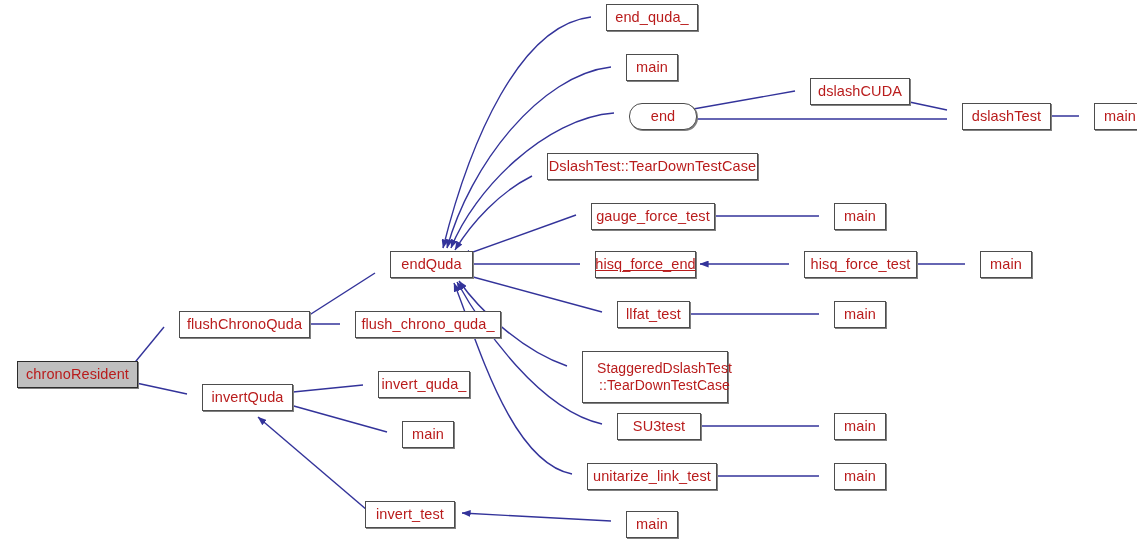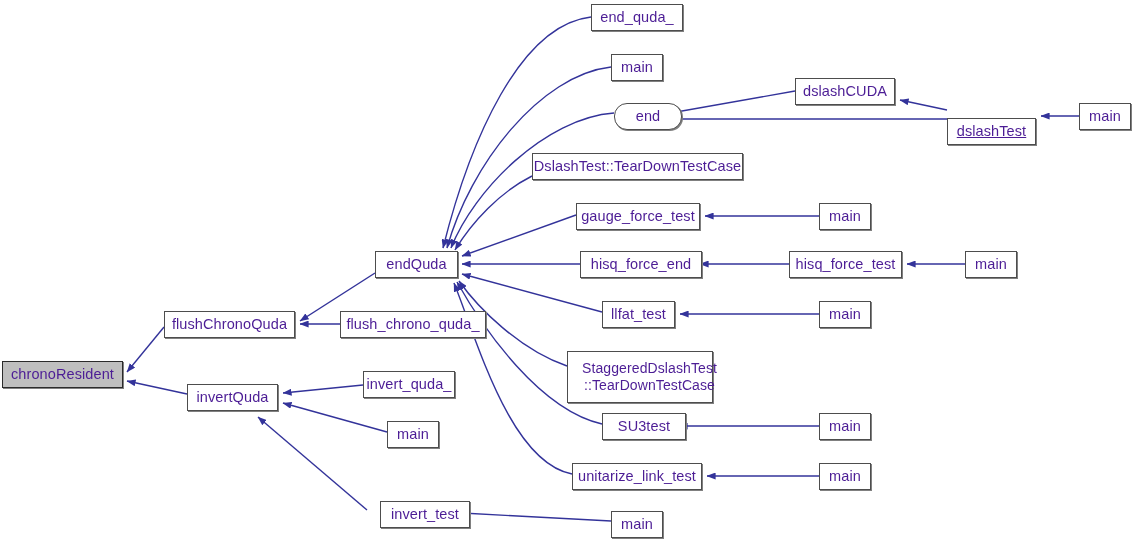--- a/index.html
+++ b/index.html
@@ -22,31 +22,32 @@
     top: 0;
     width: 1137px;
     height: 543px;
     pointer-events: none;
   }
   .node {
     position: absolute;
     box-sizing: border-box;
     border: 1px solid #4d4d4d;
     background: #ffffff;
-    color: #4c1d95;
+    color: #b91c1c;
     font-size: 14.5px;
     line-height: 1.12;
     display: flex;
     align-items: center;
     justify-content: center;
     text-align: center;
     white-space: pre;
     letter-spacing: 0.1px;
     z-index: 2;
     box-shadow: 1px 1px 0 0 #808080;
+    margin-left: 15px;
   }
   .node.highlight {
     background: #bfbfbf;
     border-color: #2b2b2b;
   }
   .node.two-line {
     line-height: 1.22;
     font-size: 14px;
   }
 </style>
@@ -105,35 +106,35 @@
   </svg>
 
   <div id="nodes">
       <div class="node highlight" style="left: 2px; top: 361px; width: 121px; height: 27px;">chronoResident</div>
       <div class="node" style="left: 164px; top: 311px; width: 131px; height: 27px;">flushChronoQuda</div>
       <div class="node" style="left: 187px; top: 384px; width: 91px; height: 27px;">invertQuda</div>
       <div class="node" style="left: 375px; top: 251px; width: 83px; height: 27px;">endQuda</div>
       <div class="node" style="left: 340px; top: 311px; width: 146px; height: 27px;">flush_chrono_quda_</div>
       <div class="node" style="left: 363px; top: 371px; width: 92px; height: 27px;">invert_quda_</div>
       <div class="node" style="left: 387px; top: 421px; width: 52px; height: 27px;">main</div>
-      <div class="node" style="left: 380px; top: 501px; width: 90px; height: 27px;">invert_test</div>
+      <div class="node" style="left: 350px; top: 501px; width: 90px; height: 27px;">invert_test</div>
       <div class="node" style="left: 591px; top: 4px; width: 92px; height: 27px;">end_quda_</div>
       <div class="node" style="left: 611px; top: 54px; width: 52px; height: 27px;">main</div>
       <div class="node" style="left: 614px; top: 103px; width: 68px; height: 27px; border-radius: 13px;">end</div>
       <div class="node" style="left: 532px; top: 153px; width: 211px; height: 27px;">DslashTest::TearDownTestCase</div>
       <div class="node" style="left: 576px; top: 203px; width: 124px; height: 27px;">gauge_force_test</div>
-      <div class="node" style="left: 580px; top: 251px; width: 122px; height: 27px;">hisq_force_end</div>
+      <div class="node" style="left: 580px; top: 251px; width: 101px; height: 27px; text-decoration: underline;">hisq_force_end</div>
       <div class="node" style="left: 602px; top: 301px; width: 73px; height: 27px;">llfat_test</div>
       <div class="node two-line" style="left: 567px; top: 351px; width: 146px; height: 52px; padding-left: 19px;">StaggeredDslashTest
 ::TearDownTestCase</div>
       <div class="node" style="left: 602px; top: 413px; width: 84px; height: 27px;">SU3test</div>
       <div class="node" style="left: 572px; top: 463px; width: 130px; height: 27px;">unitarize_link_test</div>
       <div class="node" style="left: 611px; top: 511px; width: 52px; height: 27px;">main</div>
       <div class="node" style="left: 795px; top: 78px; width: 100px; height: 27px;">dslashCUDA</div>
-      <div class="node" style="left: 947px; top: 118px; width: 89px; height: 27px; text-decoration: underline;">dslashTest</div>
+      <div class="node" style="left: 947px; top: 103px; width: 89px; height: 27px;">dslashTest</div>
       <div class="node" style="left: 1079px; top: 103px; width: 52px; height: 27px;">main</div>
       <div class="node" style="left: 819px; top: 203px; width: 52px; height: 27px;">main</div>
       <div class="node" style="left: 789px; top: 251px; width: 113px; height: 27px;">hisq_force_test</div>
       <div class="node" style="left: 965px; top: 251px; width: 52px; height: 27px;">main</div>
       <div class="node" style="left: 819px; top: 301px; width: 52px; height: 27px;">main</div>
       <div class="node" style="left: 819px; top: 413px; width: 52px; height: 27px;">main</div>
       <div class="node" style="left: 819px; top: 463px; width: 52px; height: 27px;">main</div>
     </div>
 </div>
 

